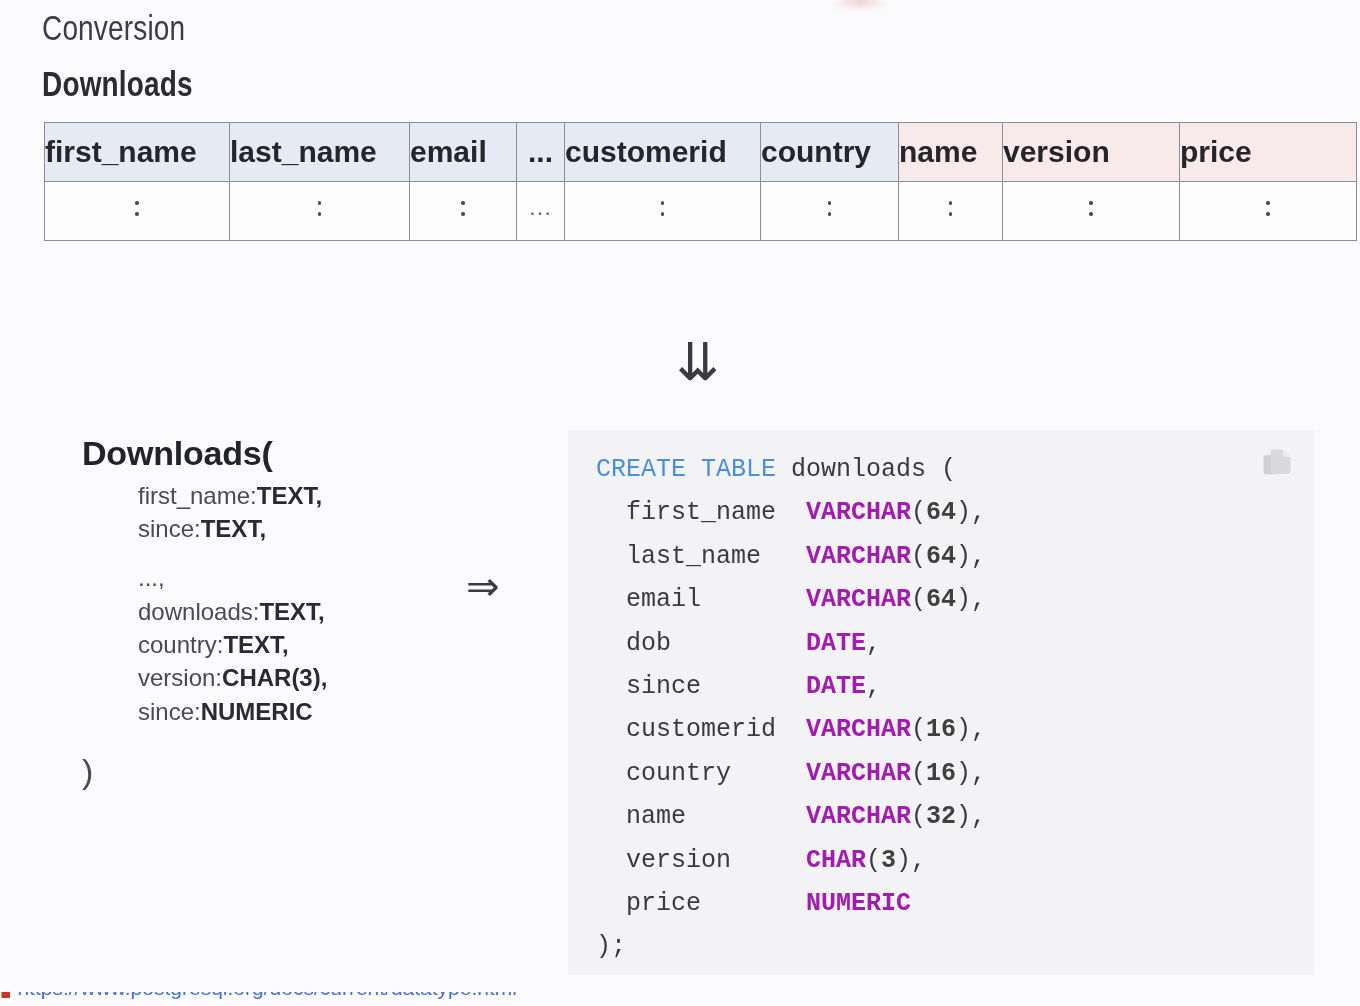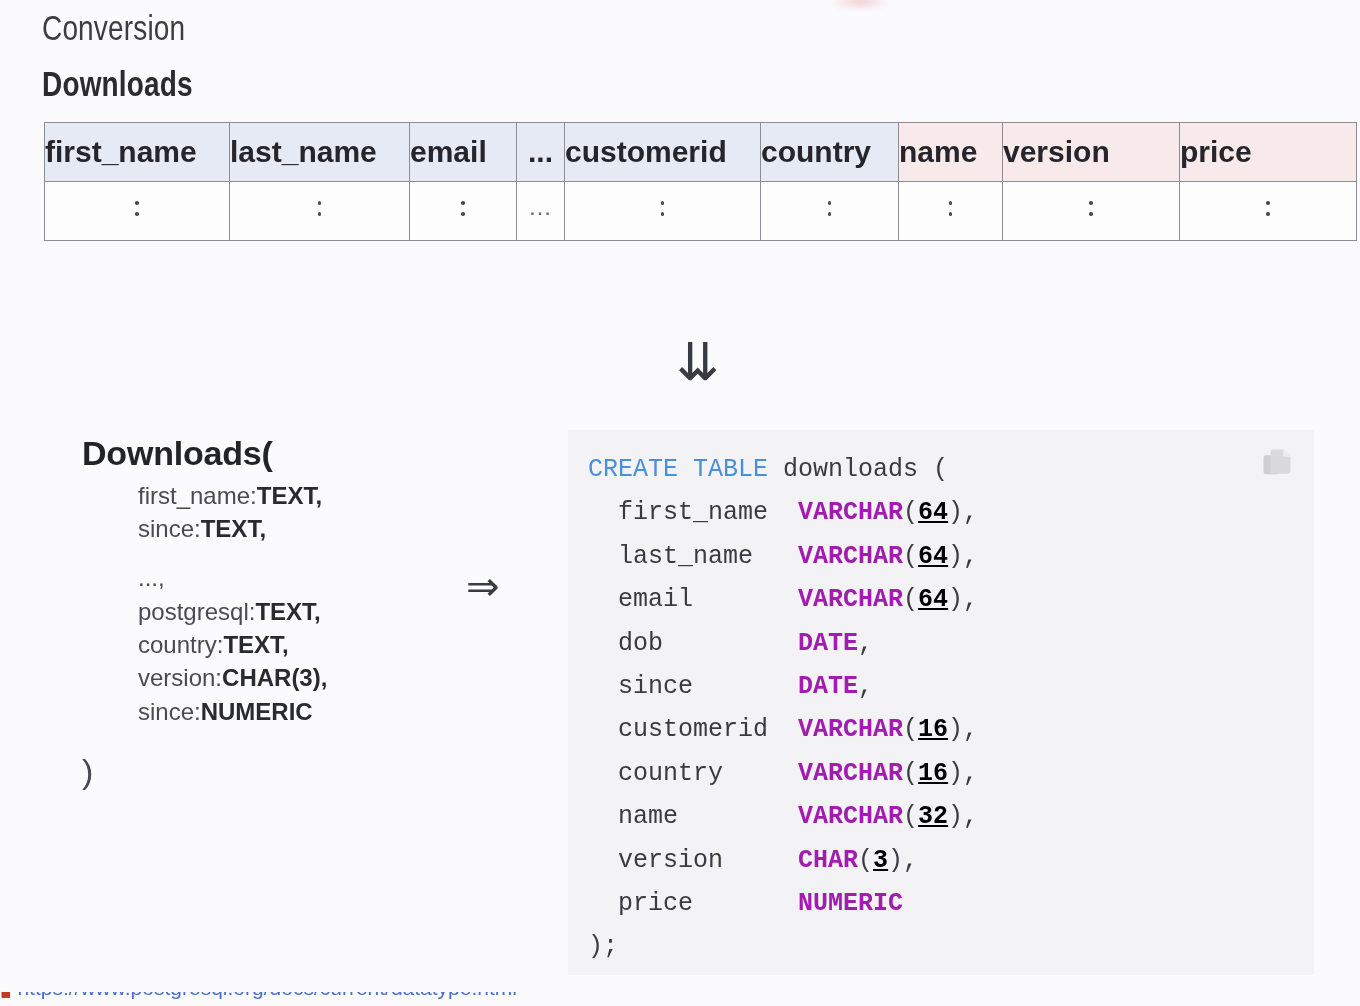--- a/index.html
+++ b/index.html
@@ -113,28 +113,28 @@
   }
 
   
   .codeblock{
     position:absolute;left:568px;top:430px;width:746px;height:545px;
     background:#f3f2f4;
     font-family:"Liberation Mono","DejaVu Sans Mono",monospace;
     overflow:hidden;
   }
   .code-inner{
-    position:absolute;left:20px;top:18px;right:10px;
+    position:absolute;left:28px;top:18px;right:10px;
     font-size:25px;line-height:43.4px;white-space:pre;
   }
   .code-inner .ln{display:block;white-space:pre;}
   .kw{color:#4a90d9;}
   .plain{color:#3a3a42;}
   .ty{color:#a21caf;font-weight:bold;}
-  .num{color:#000000;font-weight:bold;text-decoration:underline;}
+  .num{color:#404040;font-weight:bold;}
   .pun{color:#3a3a42;}
 
   .copy-icon{
     position:absolute;right:20px;top:16px;width:34px;height:34px;
     opacity:.85;cursor:pointer;
   }
 
   
   .bottom-strip{
     position:absolute;left:0;bottom:0;width:1360px;height:14px;overflow:hidden;
@@ -197,21 +197,21 @@
 </div>
 
 <div class="down-arrow">⇊</div>
 
 <div class="notation">
   <div class="rel-name">Downloads(</div>
   <div id="notation-attrs">
       <div class="attr"><span>first_name:</span><span class="ty">TEXT,</span></div>
       <div class="attr"><span>since:</span><span class="ty">TEXT,</span></div>
       <div class="attr gap"><span>...,</span></div>
-      <div class="attr"><span>postgresql:</span><span class="ty">TEXT,</span></div>
+      <div class="attr"><span>downloads:</span><span class="ty">TEXT,</span></div>
       <div class="attr"><span>country:</span><span class="ty">TEXT,</span></div>
       <div class="attr"><span>version:</span><span class="ty">CHAR(3),</span></div>
       <div class="attr"><span>since:</span><span class="ty">NUMERIC</span></div>
     </div>
   <div class="closing">)</div>
 </div>
 
 <div class="implies">⇒</div>
 
 <div class="codeblock">

